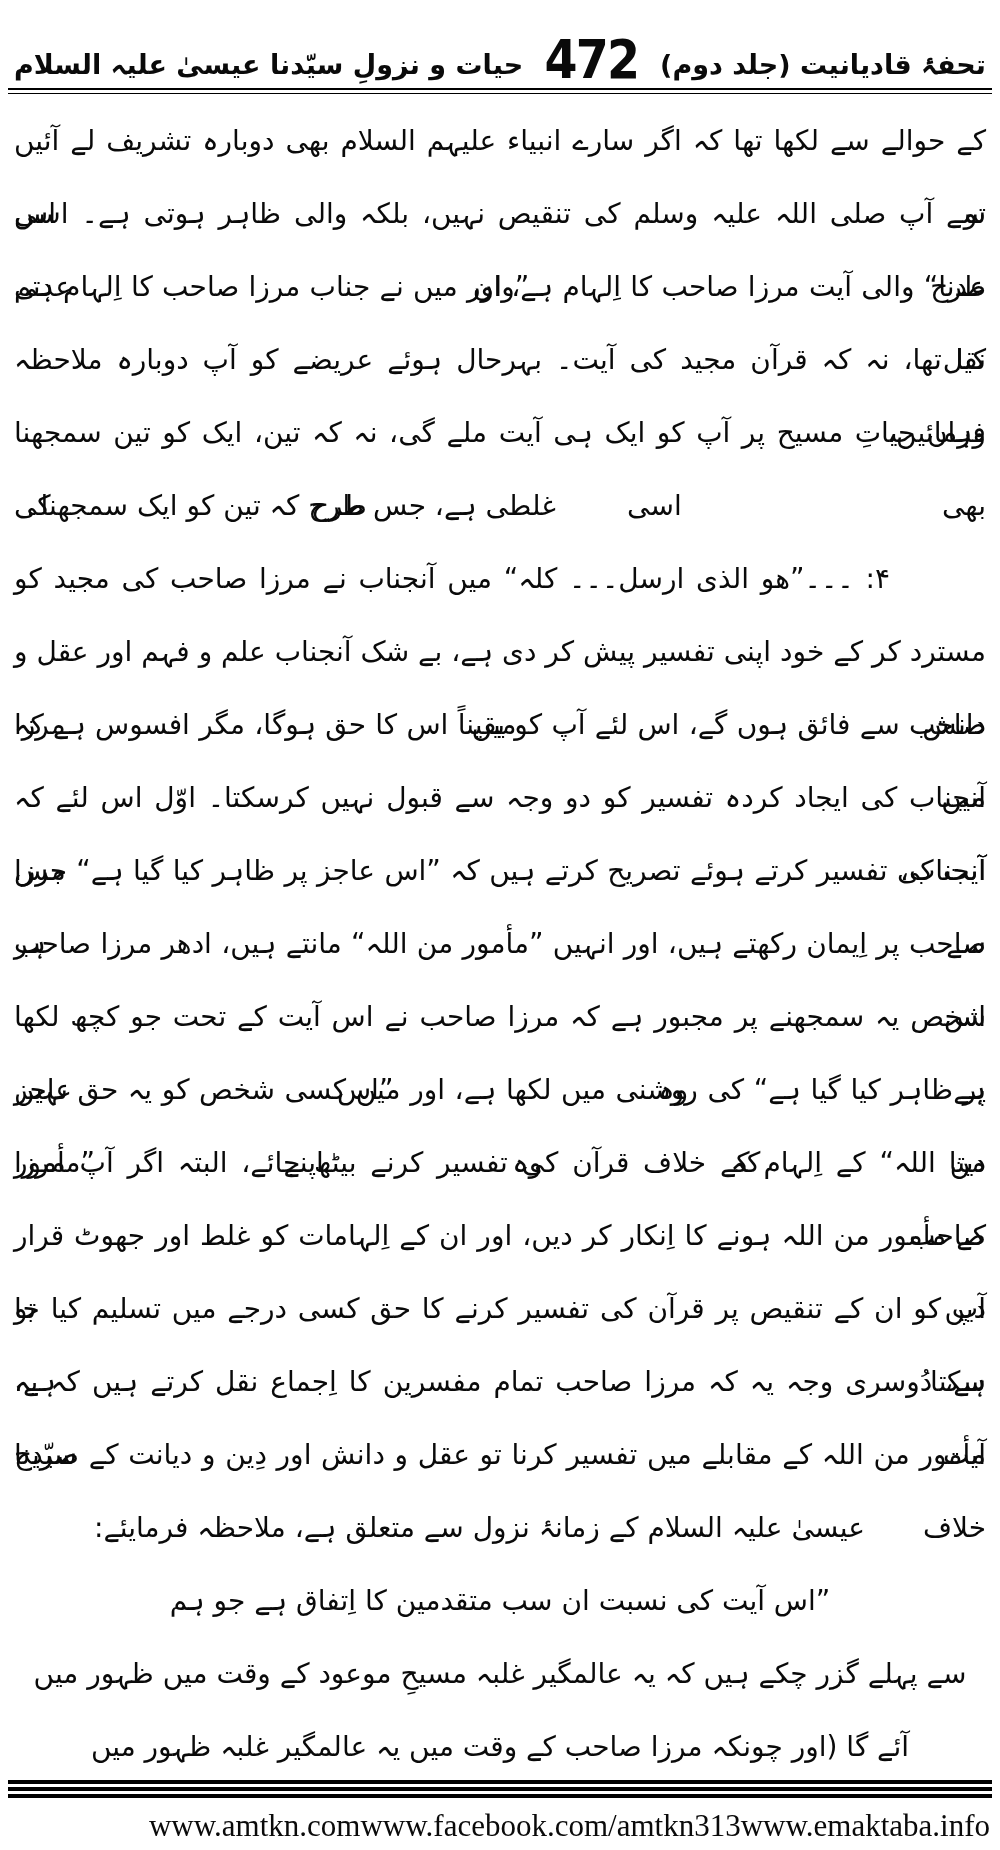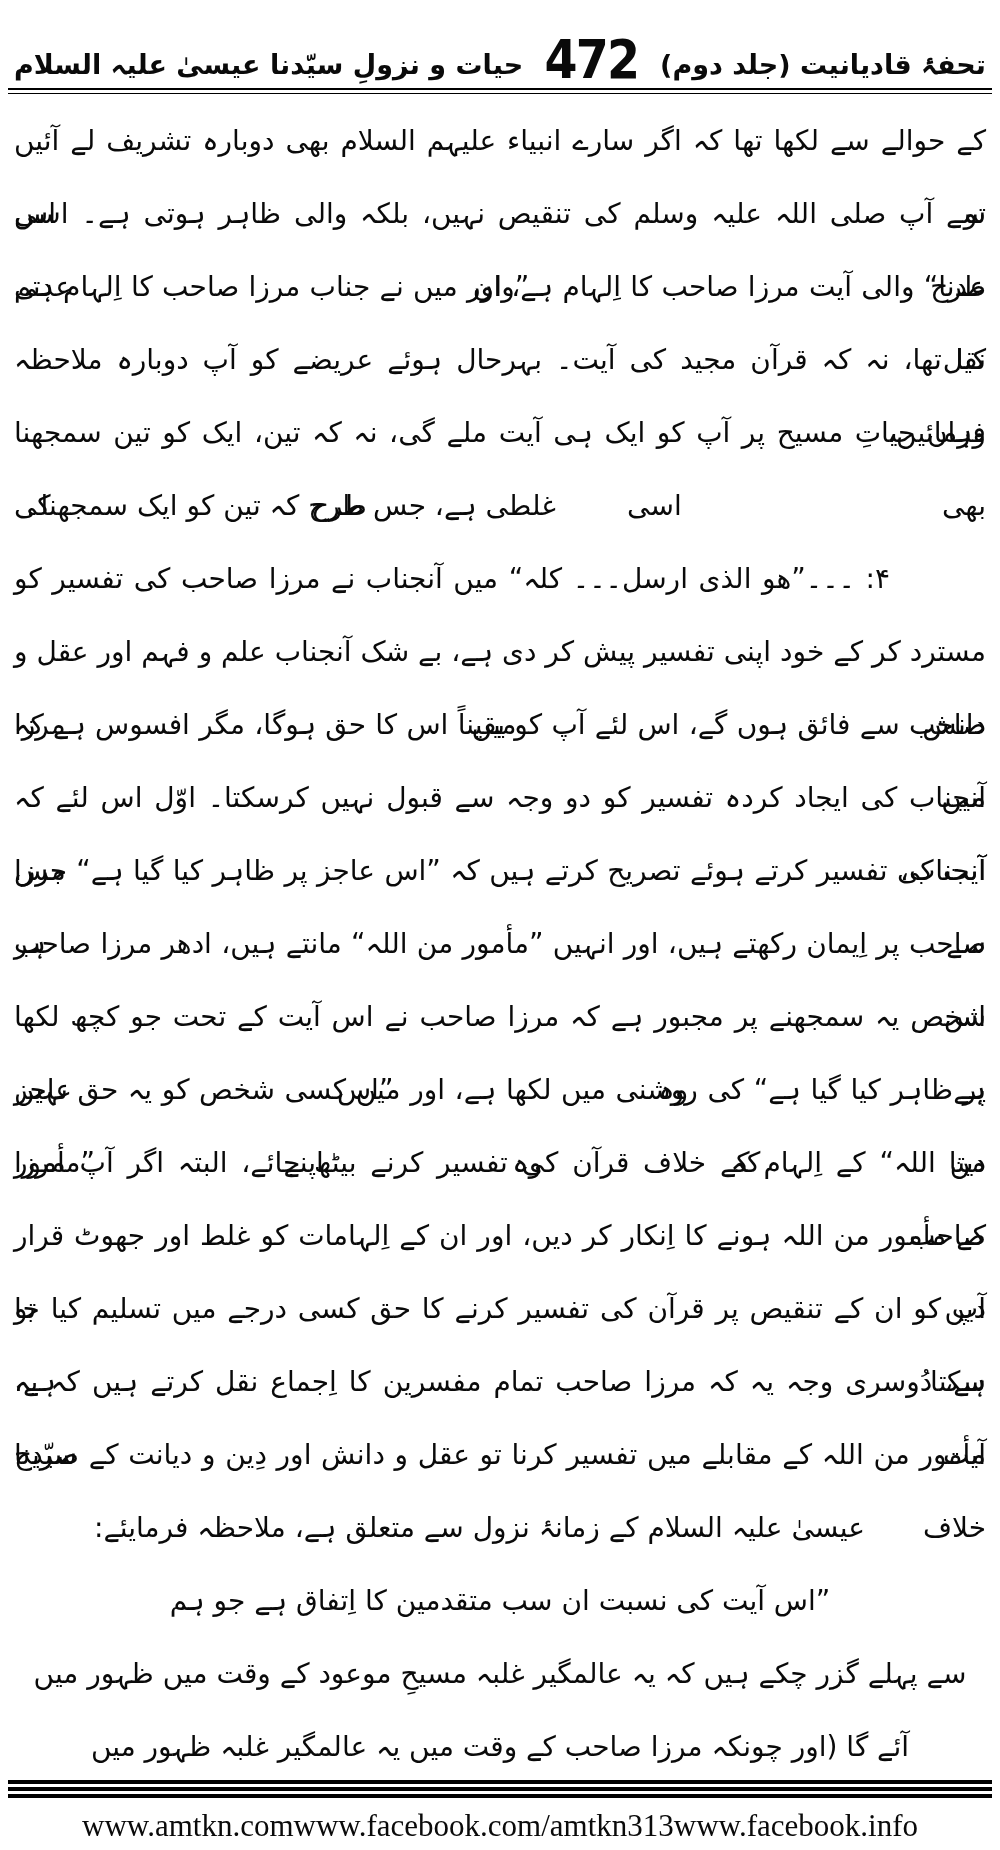--- a/index.html
+++ b/index.html
@@ -67,21 +67,21 @@
   }
   .ln.left{      text-align:left;  padding-left:10px;}
   .ln.left80{    text-align:left;  padding-left:80px;}
   .ln.center{    text-align:center;}
   
   .footer-rule{position:absolute;left:8px;right:8px;bottom:52px;}
   .footer-rule .bar{height:4px;background:#000;margin-bottom:3px;}
   .footer-rule .bar:last-child{margin-bottom:0;}
   .footer{
     position:absolute;left:10px;right:10px;bottom:6px;
-    display:flex;justify-content:center;align-items:baseline;
+    display:flex;justify-content:flex-end;align-items:baseline;
     font-family:"Liberation Serif",serif;
     font-size:31px;
     white-space:nowrap;
   }
 </style>
 </head>
 <body>
 
 <div class="page">
 
@@ -93,21 +93,21 @@
 
   <div class="header-rule"></div>
 
   <div class="body-text">
       <div class="ln j">کے حوالے سے لکھا تھا کہ اگر سارے انبیاء علیہم السلام بھی دوبارہ تشریف لے آئیں تو اس</div>
       <div class="ln j">سے آپ صلی اللہ علیہ وسلم کی تنقیص نہیں، بلکہ والی ظاہر ہوتی ہے۔ اسی طرح ”وان عدتم</div>
       <div class="ln j">عدنا“ والی آیت مرزا صاحب کا اِلہام ہے، اور میں نے جناب مرزا صاحب کا اِلہام ہی نقل</div>
       <div class="ln j">کیا تھا، نہ کہ قرآن مجید کی آیت۔ بہرحال ہوئے عریضے کو آپ دوبارہ ملاحظہ فرمائیں،</div>
       <div class="ln j">وہاں حیاتِ مسیح پر آپ کو ایک ہی آیت ملے گی، نہ کہ تین، ایک کو تین سمجھنا بھی اسی طرح کی</div>
       <div class="ln left">غلطی ہے، جس طرح کہ تین کو ایک سمجھنا۔</div>
-      <div class="ln ji">۴: ۔۔۔”ھو الذی ارسل۔۔۔ کلہ“ میں آنجناب نے مرزا صاحب کی تفسیر کو</div>
+      <div class="ln ji">۴: ۔۔۔”ھو الذی ارسل۔۔۔ کلہ“ میں آنجناب نے مرزا صاحب کی مجید کو</div>
       <div class="ln j">مسترد کر کے خود اپنی تفسیر پیش کر دی ہے، بے شک آنجناب علم و فہم اور عقل و دانش میں مرزا</div>
       <div class="ln j">صاحب سے فائق ہوں گے، اس لئے آپ کو یقیناً اس کا حق ہوگا، مگر افسوس ہے کہ میں</div>
       <div class="ln j">آنجناب کی ایجاد کردہ تفسیر کو دو وجہ سے قبول نہیں کرسکتا۔ اوّل اس لئے کہ آنجناب، مرزا</div>
       <div class="ln j">آیت کی تفسیر کرتے ہوئے تصریح کرتے ہیں کہ ”اس عاجز پر ظاہر کیا گیا ہے“ جس سے ہر</div>
       <div class="ln j">صاحب پر اِیمان رکھتے ہیں، اور انہیں ”مأمور من اللہ“ مانتے ہیں، ادھر مرزا صاحب اس</div>
       <div class="ln j">شخص یہ سمجھنے پر مجبور ہے کہ مرزا صاحب نے اس آیت کے تحت جو کچھ لکھا ہے وہ ”اس عاجز</div>
       <div class="ln j">پر ظاہر کیا گیا ہے“ کی روشنی میں لکھا ہے، اور میں کسی شخص کو یہ حق نہیں دیتا کہ وہ اپنے ”مأمور</div>
       <div class="ln j">من اللہ“ کے اِلہام کے خلاف قرآن کی تفسیر کرنے بیٹھ جائے، البتہ اگر آپ مرزا صاحب</div>
       <div class="ln j">کے مأمور من اللہ ہونے کا اِنکار کر دیں، اور ان کے اِلہامات کو غلط اور جھوٹ قرار دیں تو</div>
       <div class="ln j">آپ کو ان کے تنقیص پر قرآن کی تفسیر کرنے کا حق کسی درجے میں تسلیم کیا جا سکتا ہے،</div>
@@ -121,16 +121,16 @@
 
   <div class="footer-rule">
     <div class="bar"></div>
     <div class="bar"></div>
     <div class="bar"></div>
   </div>
 
   <div class="footer">
     <span>www.amtkn.com</span>
     <span>www.facebook.com/amtkn313</span>
-    <span>www.facebook.info</span>
+    <span>www.emaktaba.info</span>
   </div>
 
 </div>
 
 </body></html>

